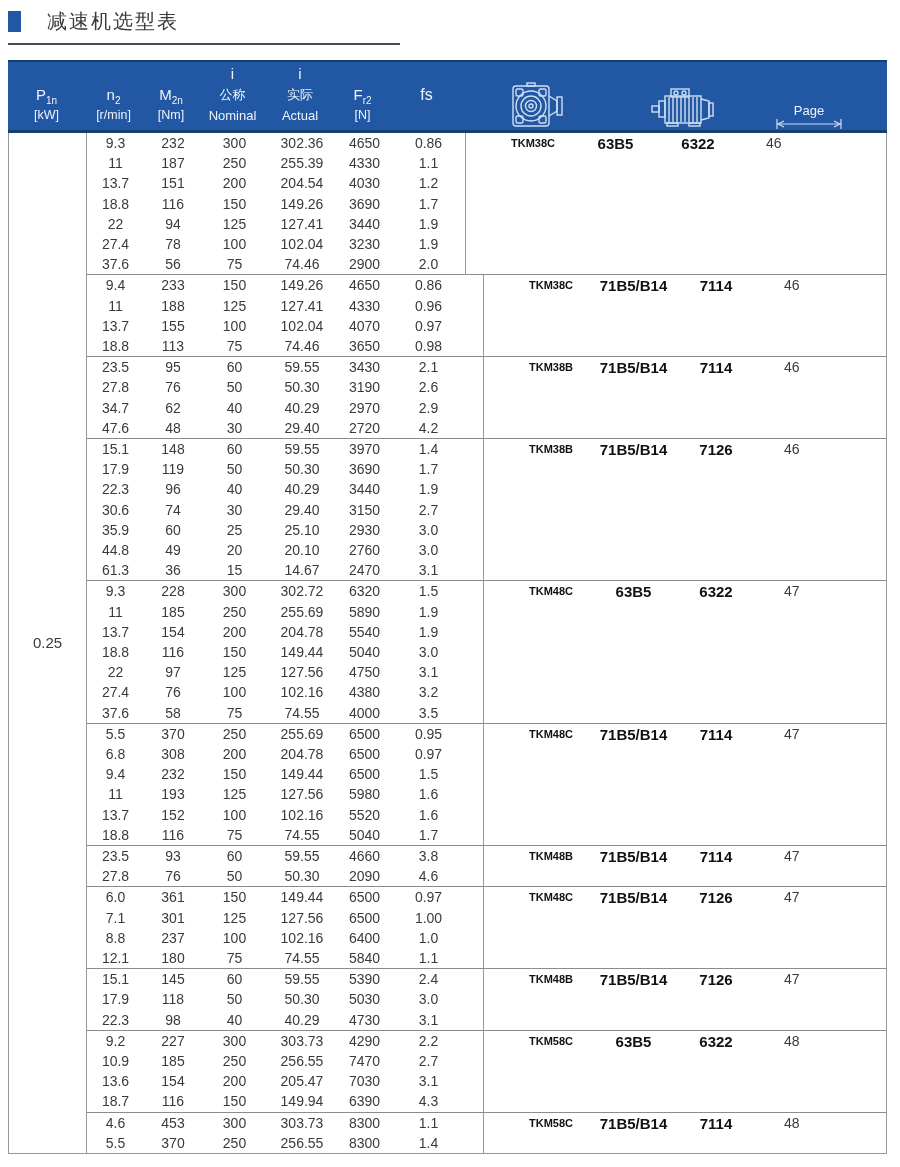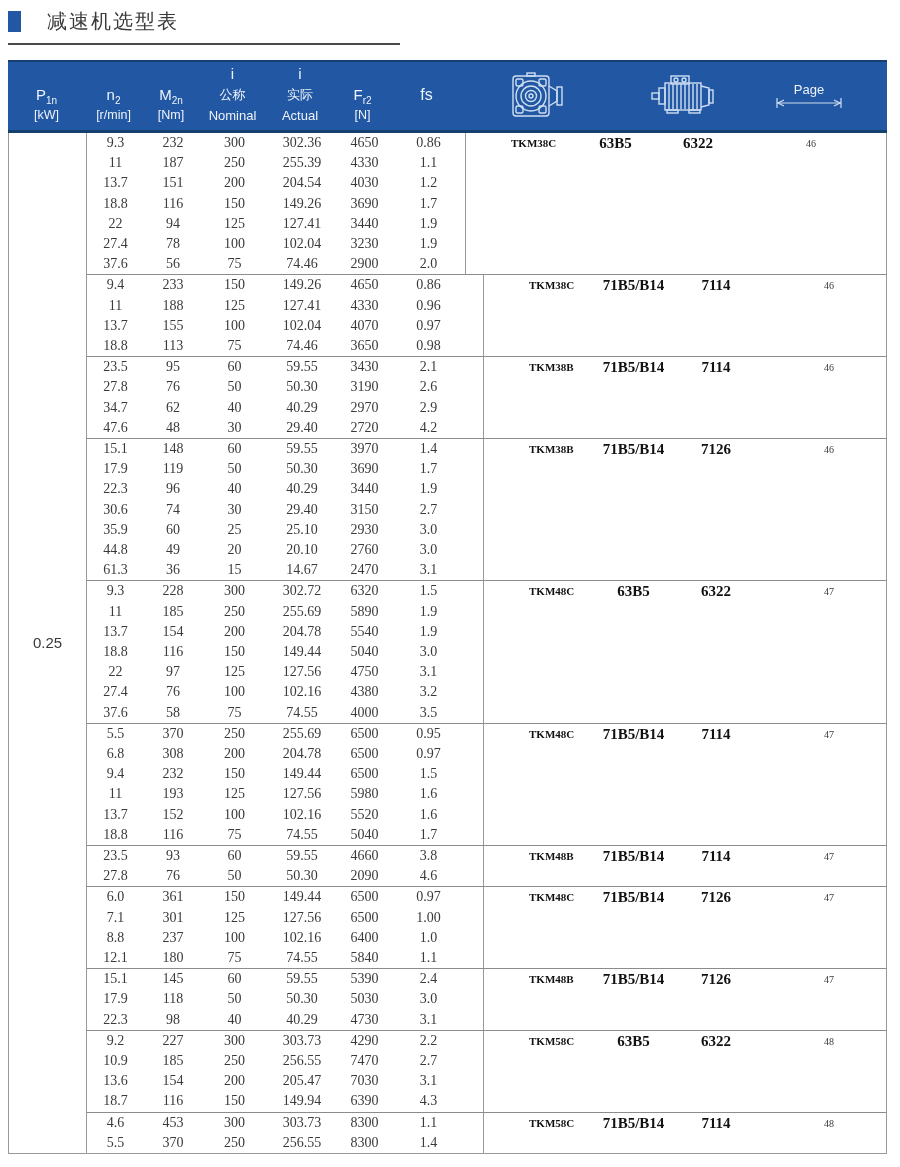--- a/index.html
+++ b/index.html
@@ -33,48 +33,48 @@
   .hc{box-sizing:border-box;display:flex;flex-direction:column;
       justify-content:flex-end;align-items:center;padding-bottom:4px;}
   .hl{height:21px;line-height:21px;font-size:15px;white-space:nowrap;}
   .hl.unit{font-size:12.5px;}
   .hl.cn{font-size:13px;}
   .hl.en{font-size:13px;}
   .hl.fs{font-size:16px;}
   sub{font-size:10px;}
   .w0{width:77px}.w1{width:57px}.w2{width:58px}.w3{width:65px}
   .w4{width:70px}.w5{width:55px}.w6{width:73px}
-  .hmodel{width:424px;display:flex;align-items:center;}
+  .hmodel{width:424px;display:flex;align-items:flex-end;}
   .hic-gear{width:144px;display:flex;justify-content:center;align-items:center;}
   .hic-motor{width:160px;display:flex;justify-content:center;align-items:center;}
   .hpage{width:84px;display:flex;flex-direction:column;align-items:center;
          font-size:13px;line-height:14px;}
   .hspacer{flex:1;}
   svg{display:block;}
 
   
   .tbody{box-sizing:border-box;display:flex;
          border:1px solid var(--grid-line);border-top:none;}
   .p1ncol{width:77px;border-right:1px solid var(--grid-line);
           display:flex;align-items:center;justify-content:center;
           font-size:15px;color:var(--txt);}
-  .blocks{flex:1;font-family:Liberation Serif, serif;}
+  .blocks{flex:1;}
   .block{display:flex;box-sizing:content-box;}
   .block + .block{border-top:1px solid var(--block-sep);gap:18px;}
   .rows{width:378px;}
   .drow{display:flex;height:20.2px;align-items:center;}
   .drow .cell{text-align:center;font-size:14px;color:var(--txt);}
   .minfo{flex:1;border-left:1px solid var(--grid-line);
          display:grid;grid-template-columns:45px 62px 85px 80px 28px 90px 1fr;
          align-content:start;}
   .minfo>div{grid-row:1;height:20.2px;line-height:21px;}
   .mname{grid-column:2;font-weight:bold;font-size:11px;color:var(--model-txt);white-space:nowrap;}
   .mflange{grid-column:3;text-align:center;font-weight:bold;font-size:15px;color:var(--model-txt);white-space:nowrap;}
   .mmotor{grid-column:4;text-align:center;font-weight:bold;font-size:15px;color:var(--model-txt);}
-  .mpage{grid-column:6;text-align:center;font-size:10px;color:var(--txt);}
+  .mpage{grid-column:6;font-size:14px;color:var(--txt);}
 </style>
 </head>
 <body>
 
 <div class="page">
 
   <div class="titlebar">
     <span class="bullet"></span>
     <span class="title">减速机选型表</span>
   </div>

